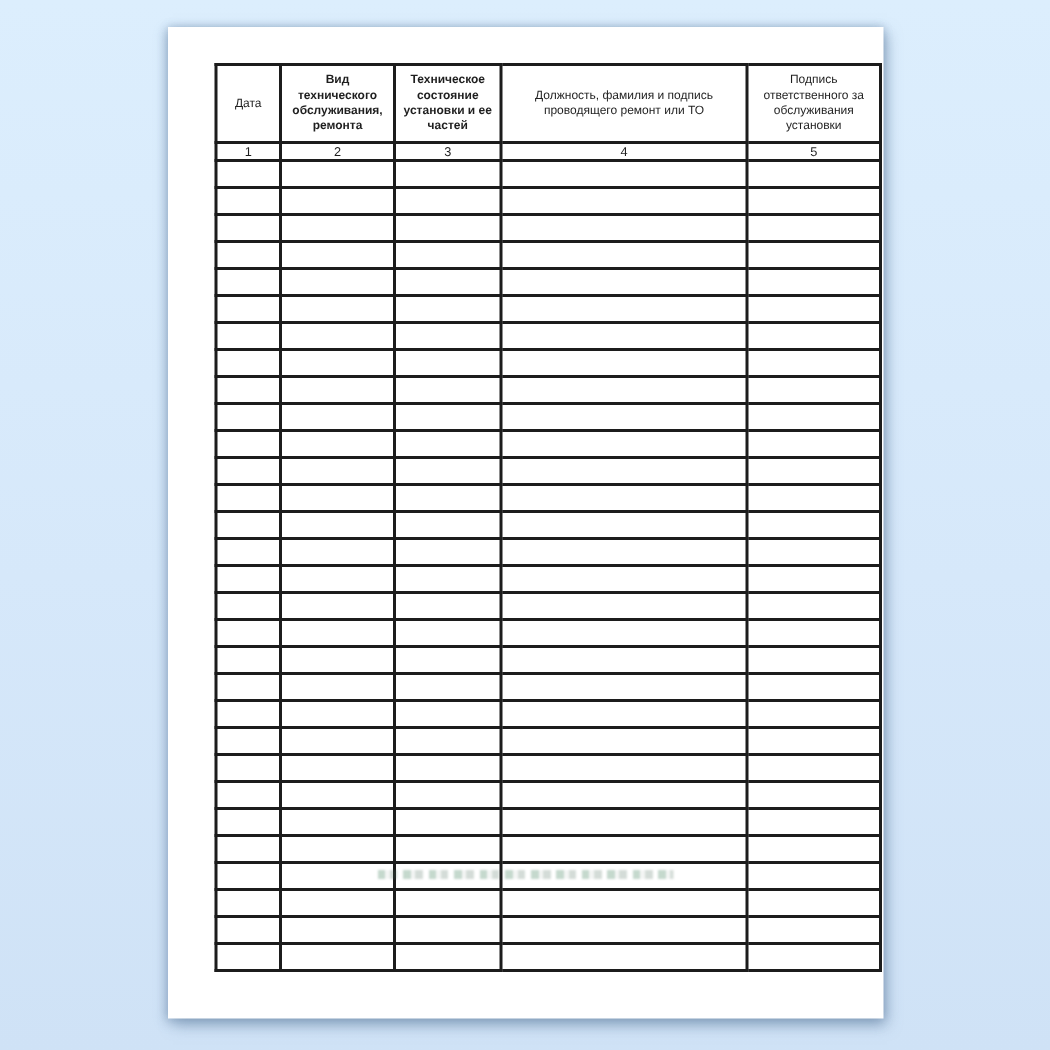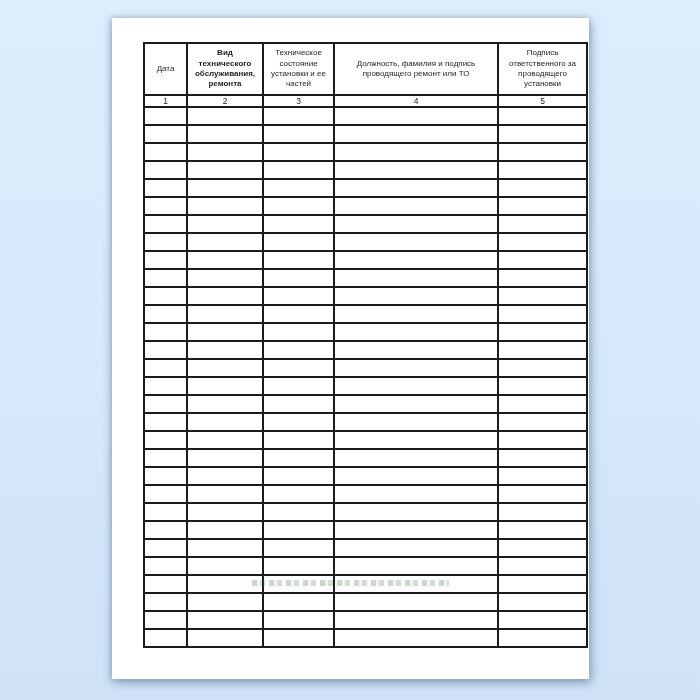--- a/index.html
+++ b/index.html
@@ -86,23 +86,23 @@
 </head>
 <body>
 
 <div class="scene">
   <div class="paper">
     <table class="log">
       <thead>
         <tr class="header-row">
             <th style="width: 37px;">Дата</th>
             <th style="width: 70px; font-weight: bold;">Вид технического обслуживания, ремонта</th>
-            <th style="width: 65px;">Техническое состояние установки и ее частей</th>
+            <th style="width: 65px; font-weight: bold;">Техническое состояние установки и ее частей</th>
             <th style="width: 158px;">Должность, фамилия и подпись проводящего ремонт или ТО</th>
-            <th style="width: 83px;">Подпись ответственного за проводящего установки</th>
+            <th style="width: 83px;">Подпись ответственного за обслуживания установки</th>
           </tr>
         <tr class="number-row">
             <td>1</td>
             <td>2</td>
             <td>3</td>
             <td>4</td>
             <td>5</td>
           </tr>
       </thead>
       <tbody class="body-rows">

